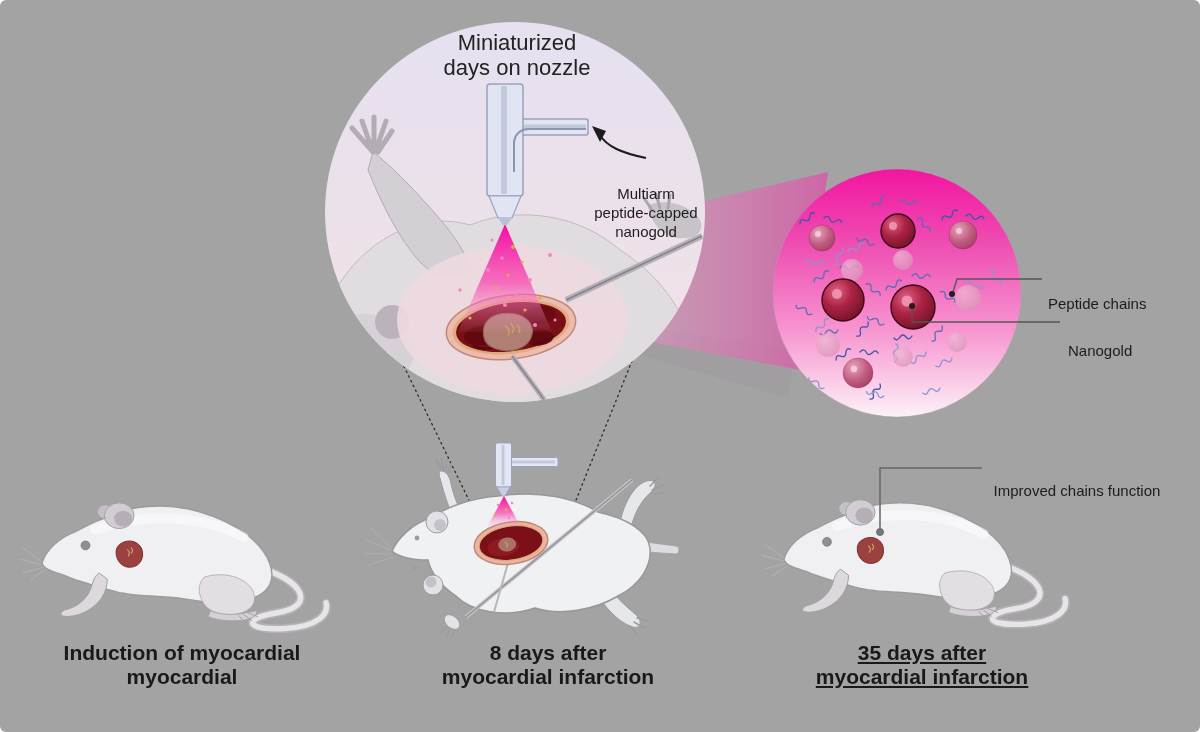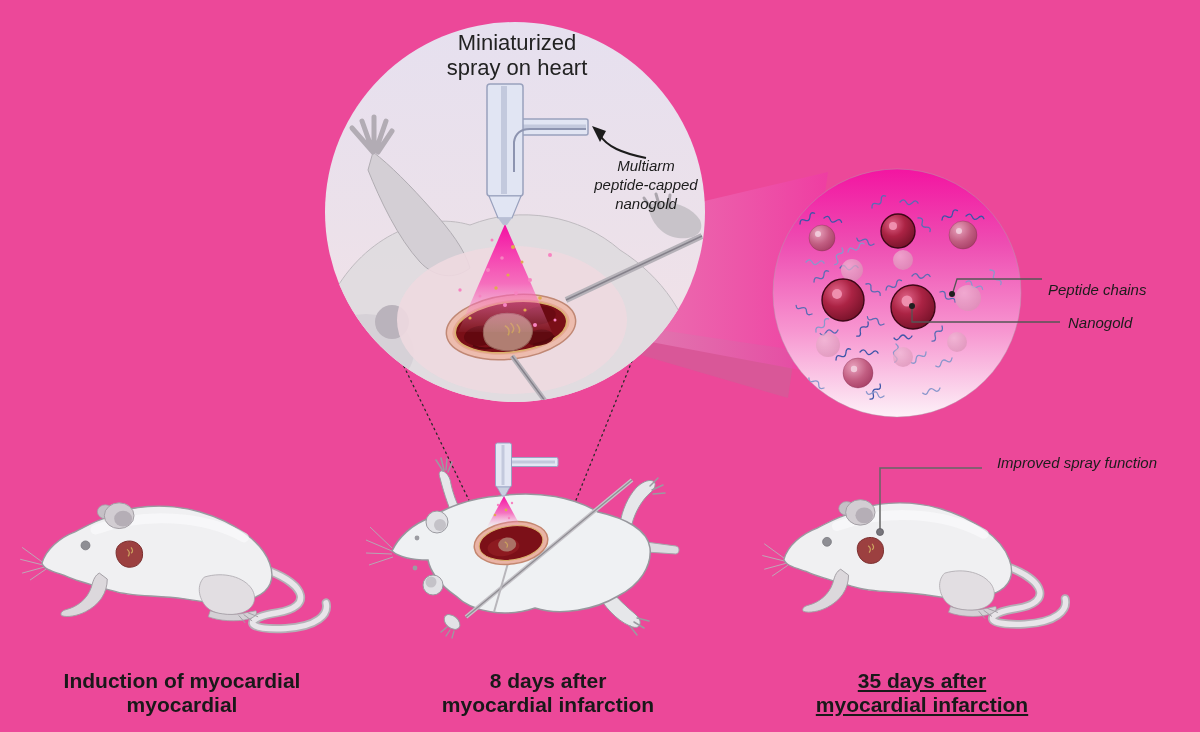--- a/index.html
+++ b/index.html
@@ -1,22 +1,22 @@
 <!DOCTYPE html>
 <html><head>
 <meta charset="utf-8">
 <style>
   html,body{margin:0;padding:0;background:#ffffff;}
-  #canvas{position:relative;width:1200px;height:732px;background:#ec4899;overflow:hidden;
-          font-family:"Liberation Sans", sans-serif;color:#1c1c1c;}
+  #canvas{position:relative;width:1200px;height:732px;background:#a3a3a3;overflow:hidden;
+          font-family:"Liberation Sans", sans-serif;color:#1c1c1c;border-radius:6px;}
   #art{position:absolute;left:0;top:0;}
   .txt{position:absolute;}
   .title{width:180px;text-align:center;font-size:22px;line-height:25px;font-weight:500;color:#222;}
-  .caption{width:300px;text-align:center;font-size:21px;line-height:24px;font-weight:700;color:#191919;margin-top:28px;}
-  .ann{font-style:italic;font-size:15px;line-height:19px;color:#1c1c1c;}
+  .caption{width:300px;text-align:center;font-size:21px;line-height:24px;font-weight:700;color:#191919;}
+  .ann{font-size:15px;line-height:19px;color:#1c1c1c;margin-top:28px;}
   .ann.center{text-align:center;}
 </style>
 </head>
 <body>
 
 <div id="canvas">
 
 <svg id="art" width="1200" height="732" viewBox="0 0 1200 732">
   <defs>
     <linearGradient id="bigCircGrad" x1="0" y1="0" x2="0" y2="1">
@@ -314,35 +314,35 @@
     <use href="#sideMouse"></use>
   </g>
   <g>
     <path d="M880,530 V468 H982" fill="none" stroke="#666" stroke-width="1.5"></path>
     <circle cx="880" cy="532" r="3.5" fill="#77757c" stroke="#5f5d63" stroke-width="0.8"></circle>
   </g>
 </svg>
 
 <div class="txt title" style="left:427px;top:30px;">
   <div>Miniaturized</div>
-  <div>spray on heart</div>
+  <div>days on nozzle</div>
 </div>
 
 <div class="txt ann center" style="left:576px;top:156px;width:140px;">
   <div>Multiarm</div>
   <div>peptide-capped</div>
   <div>nanogold</div>
 </div>
 
-<div class="txt ann" style="left:1048px;top:280px;">Peptide chains</div>
+<div class="txt ann" style="left:1048px;top:266px;">Peptide chains</div>
 
 <div class="txt ann" style="left:1068px;top:313px;">Nanogold</div>
 
 <div class="txt ann center" style="left:968px;top:453px;width:218px;">
-  <div>Improved spray function</div>
+  <div>Improved chains function</div>
 </div>
 
 <div class="txt caption" style="left:32px;top:641px;">
   <div>Induction of myocardial</div>
   <div>myocardial</div>
 </div>
 
 <div class="txt caption" style="left:398px;top:641px;">
   <div>8 days after</div>
   <div>myocardial infarction</div>

